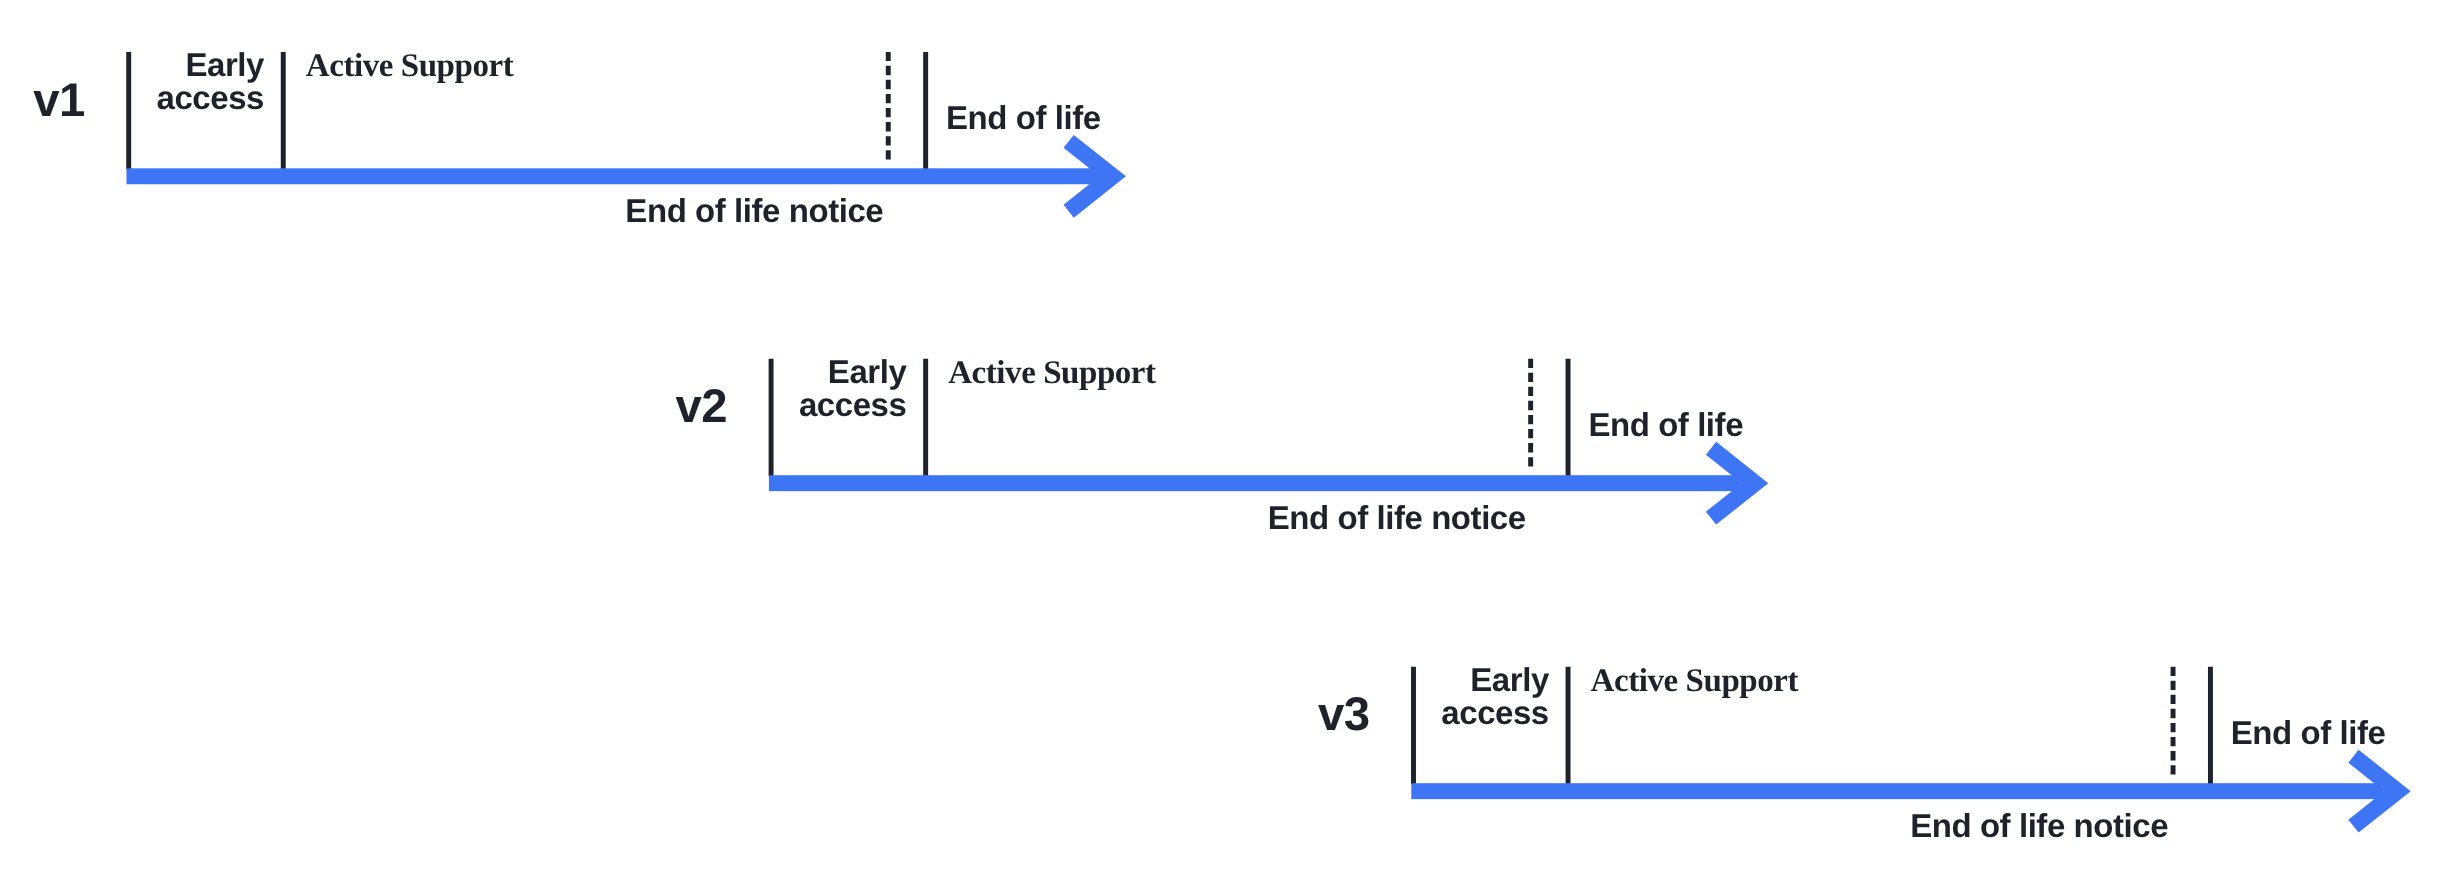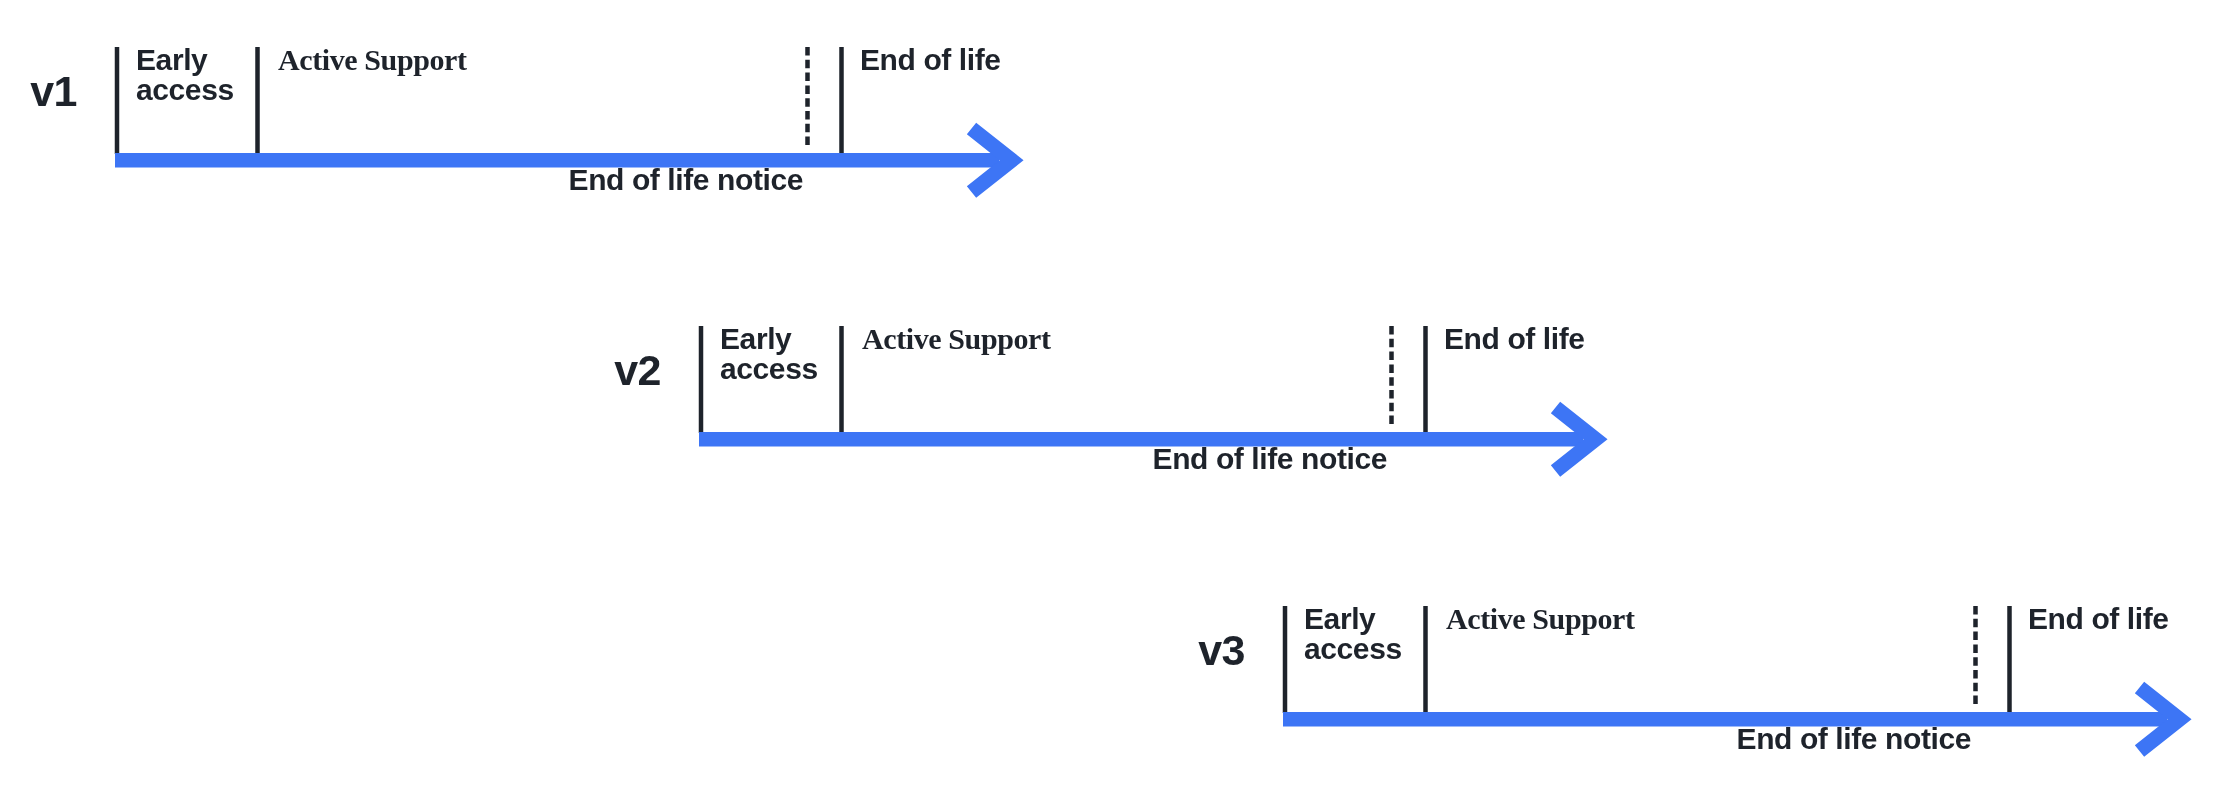--- a/index.html
+++ b/index.html
@@ -29,26 +29,27 @@
     letter-spacing:-0.5px;
     color:var(--ink);
   }
   .graphic{position:absolute;left:-10px;top:0;width:950px;height:190px;display:block;}
   .phase-label{
     position:absolute;top:-2px;
     font-size:30px;font-weight:700;line-height:30px;
     letter-spacing:-0.4px;
     color:var(--ink);
     white-space:pre-line;
+    text-align:right;
   }
   .lbl-early{left:19px;width:104px;white-space:normal;}
   .lbl-active{left:161px;white-space:nowrap;font-family:Liberation Serif, serif;}
-  .lbl-eol{left:743px;white-space:nowrap;}
+  .lbl-eol{left:743px;white-space:nowrap;margin-top:48px;}
   .lbl-notice{
-    position:absolute;left:366px;top:118px;width:320px;
+    position:absolute;left:366px;top:131px;width:320px;
     text-align:right;
     font-size:30px;font-weight:700;line-height:30px;
     letter-spacing:-0.4px;
     color:var(--ink);
     white-space:nowrap;
   }
   .tick{stroke:var(--ink);stroke-width:4.5;}
   .dash{stroke:var(--ink);stroke-width:4.5;stroke-dasharray:8.5 4.3;}
   .bar{fill:var(--accent);}
   .chev{stroke:var(--accent);stroke-width:15;fill:none;stroke-linejoin:miter;stroke-linecap:butt;}

